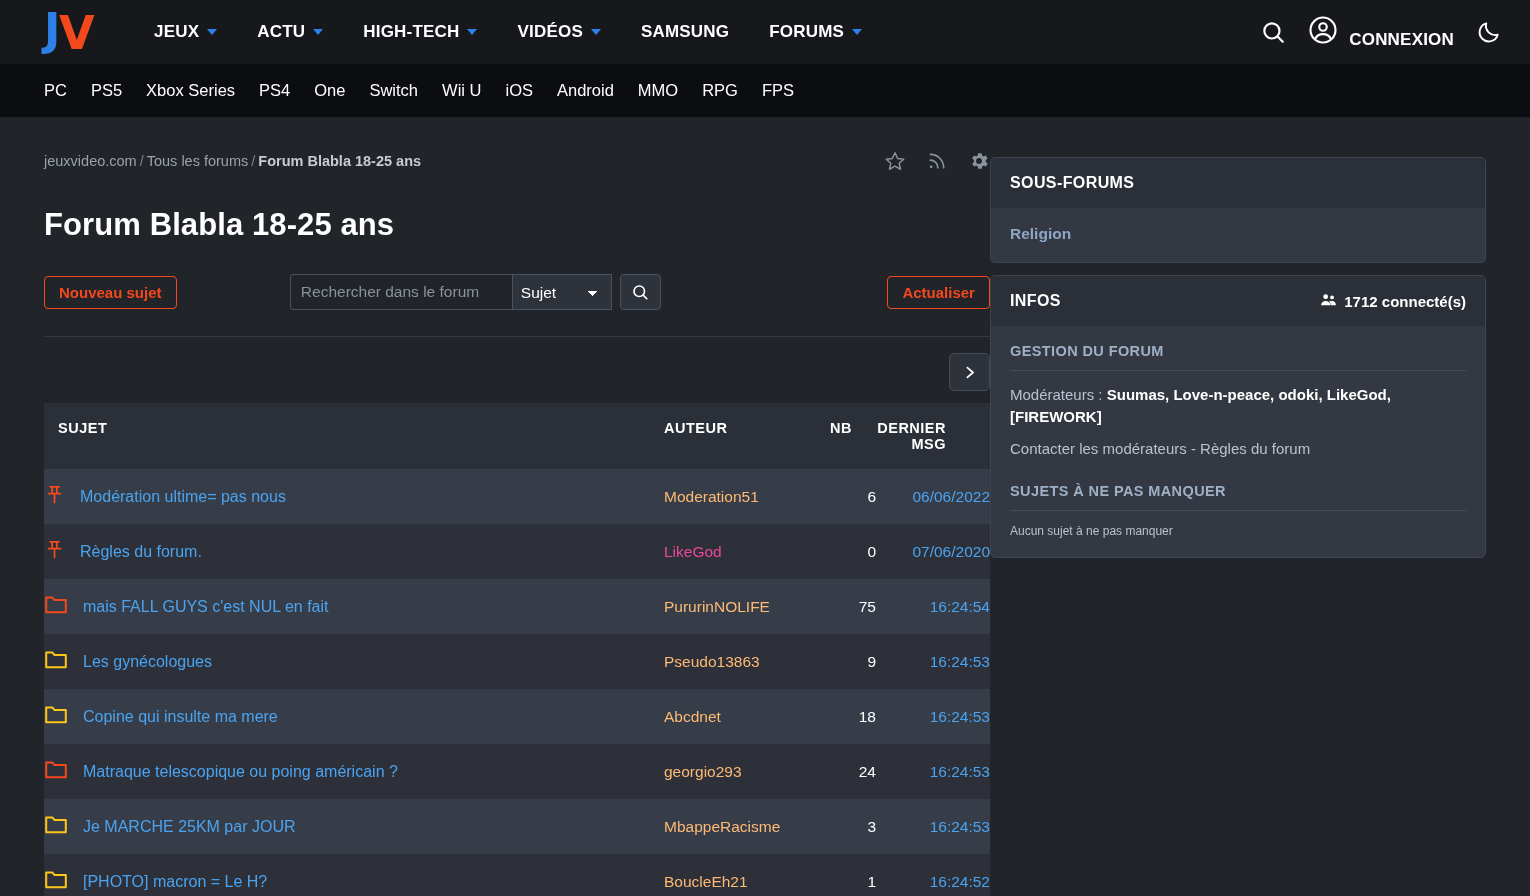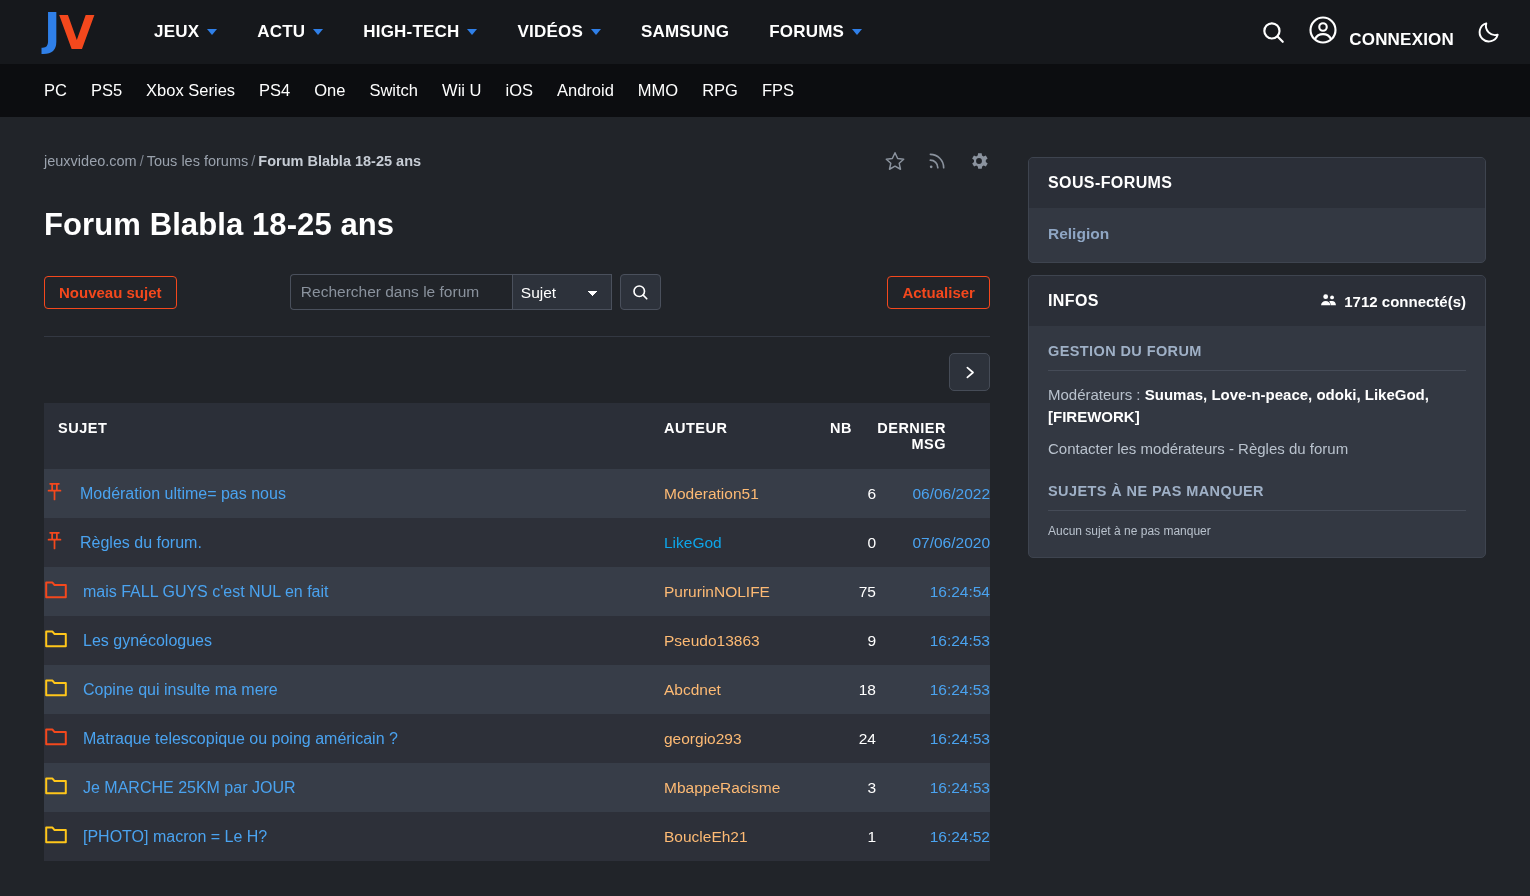--- a/index.html
+++ b/index.html
@@ -72,21 +72,20 @@
   .subnav .sitem {
     font-size: 16.5px; color: #ffffff; cursor: pointer;
     padding: 0 12px; white-space: nowrap;
   }
   .subnav .sitem:first-child { padding-left: 0; }
 
   
   .page {
     display: flex;
     padding: 0 44px;
-    gap: 38px;
     height: calc(896px - 64px - 53px);
   }
   .col-main { width: 946px; flex: 0 0 946px; }
   .col-side { flex: 1 1 auto; padding-top: 40px; }
 
   
   .bcrow { display: flex; align-items: center; padding-top: 33px; }
   .bc { font-size: 14.5px; color: #9aa2ad; }
   .bc .sep { color: #7b828d; margin: 0 3px; }
   .bc .cur { color: #c6ccd4; font-weight: 700; }
@@ -186,29 +185,29 @@
     vertical-align: top;
   }
   .th-sujet  { padding-left: 14px !important; }
   .col-sujet  { width: 620px; }
   .col-auteur { width: 166px; }
   .col-nb     { width: 46px; }
   .col-msg    { width: 114px; }
   .tbl thead th.thr { text-align: right; padding-right: 14px !important; }
   .th-msg-inner { display: block; width: 70px; }
 
-  .tbl tbody tr { height: 49px; border-radius: 15px; }
+  .tbl tbody tr { height: 55px; border-radius: 15px; }
   .tbl tbody tr.odd  { background: #373d48; }
   .tbl tbody tr.even { background: #2d3039; }
   .tbl tbody td { padding: 0; vertical-align: middle; font-size: 15.5px; }
   .cell-sujet { padding-left: 14px; }
   .sujet-wrap { display: flex; align-items: center; gap: 15px; }
   .topic-link { color: #4aa3f0; text-decoration: none; cursor: pointer; font-size: 16px; }
   .author { color: #fdba74; font-size: 15.5px; }
-  .author.mod { color: #0ea5e9; }
+  .author.mod { color: #ec4899; }
   .nb { color: #ffffff; text-align: right; padding-right: 2px; font-size: 15.5px; }
   .lastmsg { color: #4aa3f0; text-align: right; padding-right: 14px; font-size: 15.5px; cursor: pointer; }
 
   
   .panel {
     background: #333842;
     border: 1px solid #3e444f;
     border-radius: 5px;
     overflow: hidden;
     margin-bottom: 12px;

